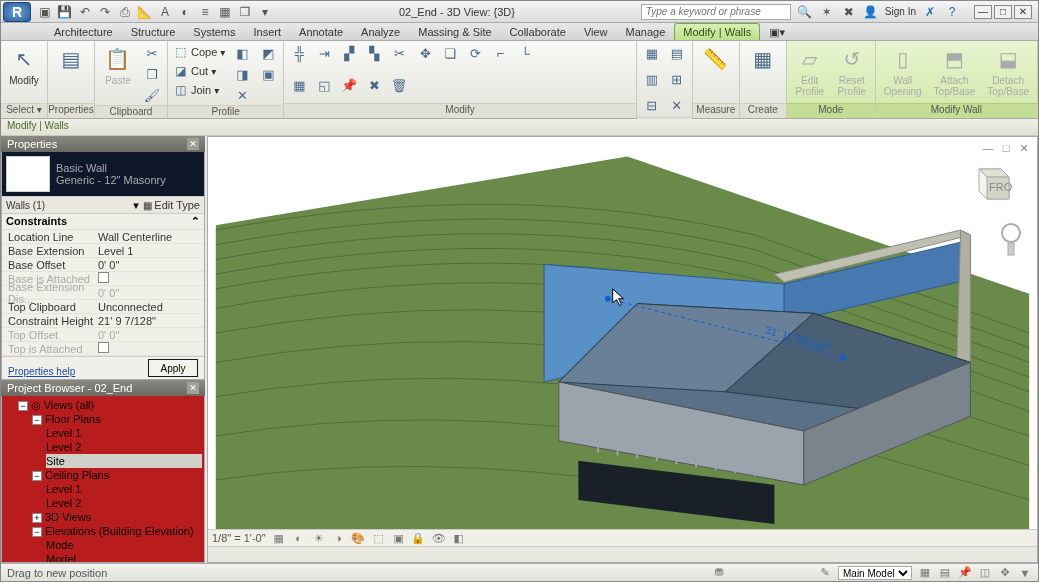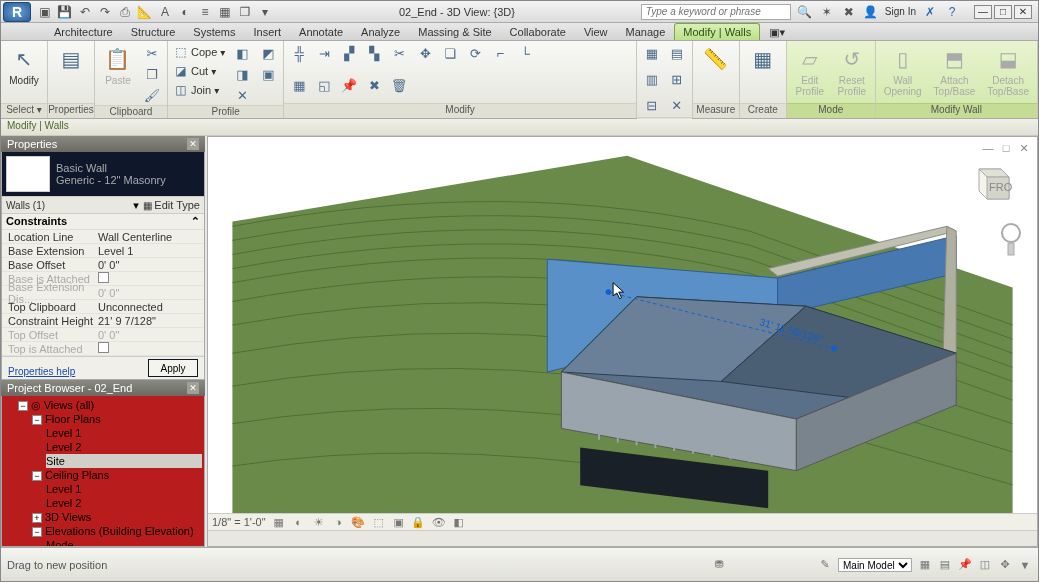--- a/index.html
+++ b/index.html
@@ -68,21 +68,21 @@
 .viewport{flex:1;position:relative;background:#fff;border:1px solid #aaa;margin-left:2px;display:flex;flex-direction:column}
 .canvas{flex:1;position:relative;overflow:hidden}
 .vp-icons{position:absolute;top:4px;right:6px;display:flex;gap:4px}
 .vp-icons span{width:14px;height:14px;color:#888;font-size:11px;display:flex;align-items:center;justify-content:center}
 .navcube{position:absolute;top:24px;right:24px;width:46px;height:46px}
 .steer{position:absolute;top:86px;right:14px;width:24px;height:36px}
 .vp-bottom{height:17px;background:#f0f0e8;border-top:1px solid #ccc;display:flex;align-items:center;padding:0 4px;gap:6px;font-size:10px;color:#555}
 .vp-bottom .ic{width:14px;height:14px;display:flex;align-items:center;justify-content:center;font-size:11px;color:#777}
 .scroll-h{height:16px;background:#e8e8e0;border-top:1px solid #ccc}
 
-.status{height:34px;background:linear-gradient(#f4f4f0,#e0e0d8);border-top:1px solid #aaa;display:flex;align-items:center;padding:0 6px;font-size:10px;color:#555;gap:10px}
+.status{height:18px;background:linear-gradient(#f4f4f0,#e0e0d8);border-top:1px solid #aaa;display:flex;align-items:center;padding:0 6px;font-size:10px;color:#555;gap:10px}
 .status .mid{margin-left:auto;display:flex;align-items:center;gap:6px}
 .status .ic{width:14px;height:14px;display:flex;align-items:center;justify-content:center;color:#777;font-size:11px}
 .status select{font-size:10px;height:14px;border:1px solid #aaa;background:#fff}
 
 .scene{width:100%;height:100%}
 </style>
 </head>
 <body>
 
 <div class="titlebar">

